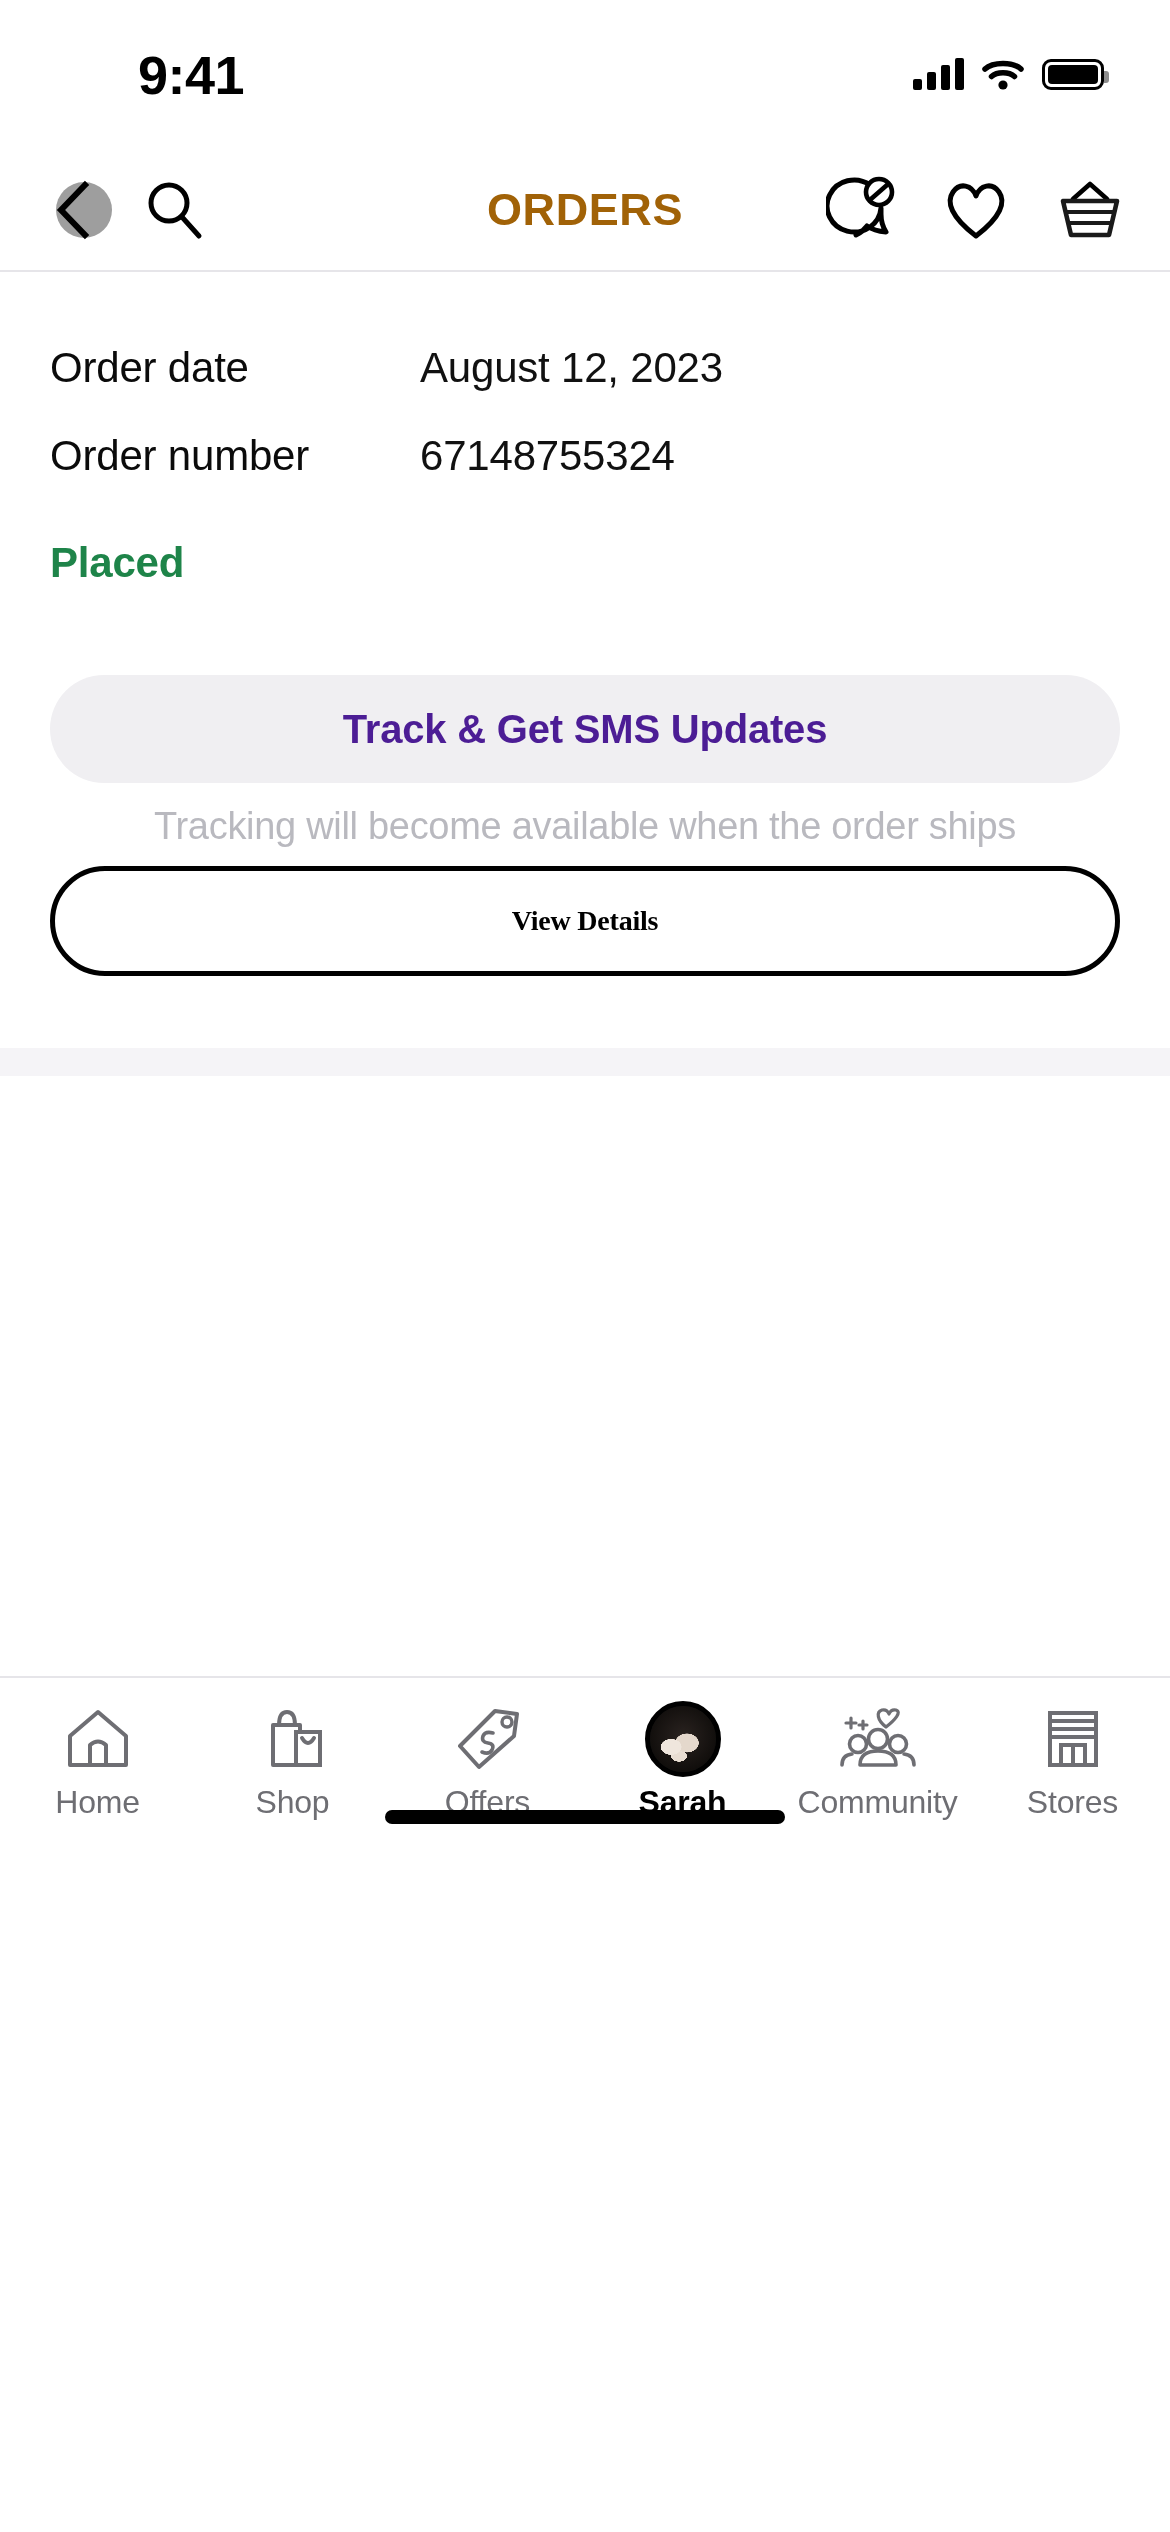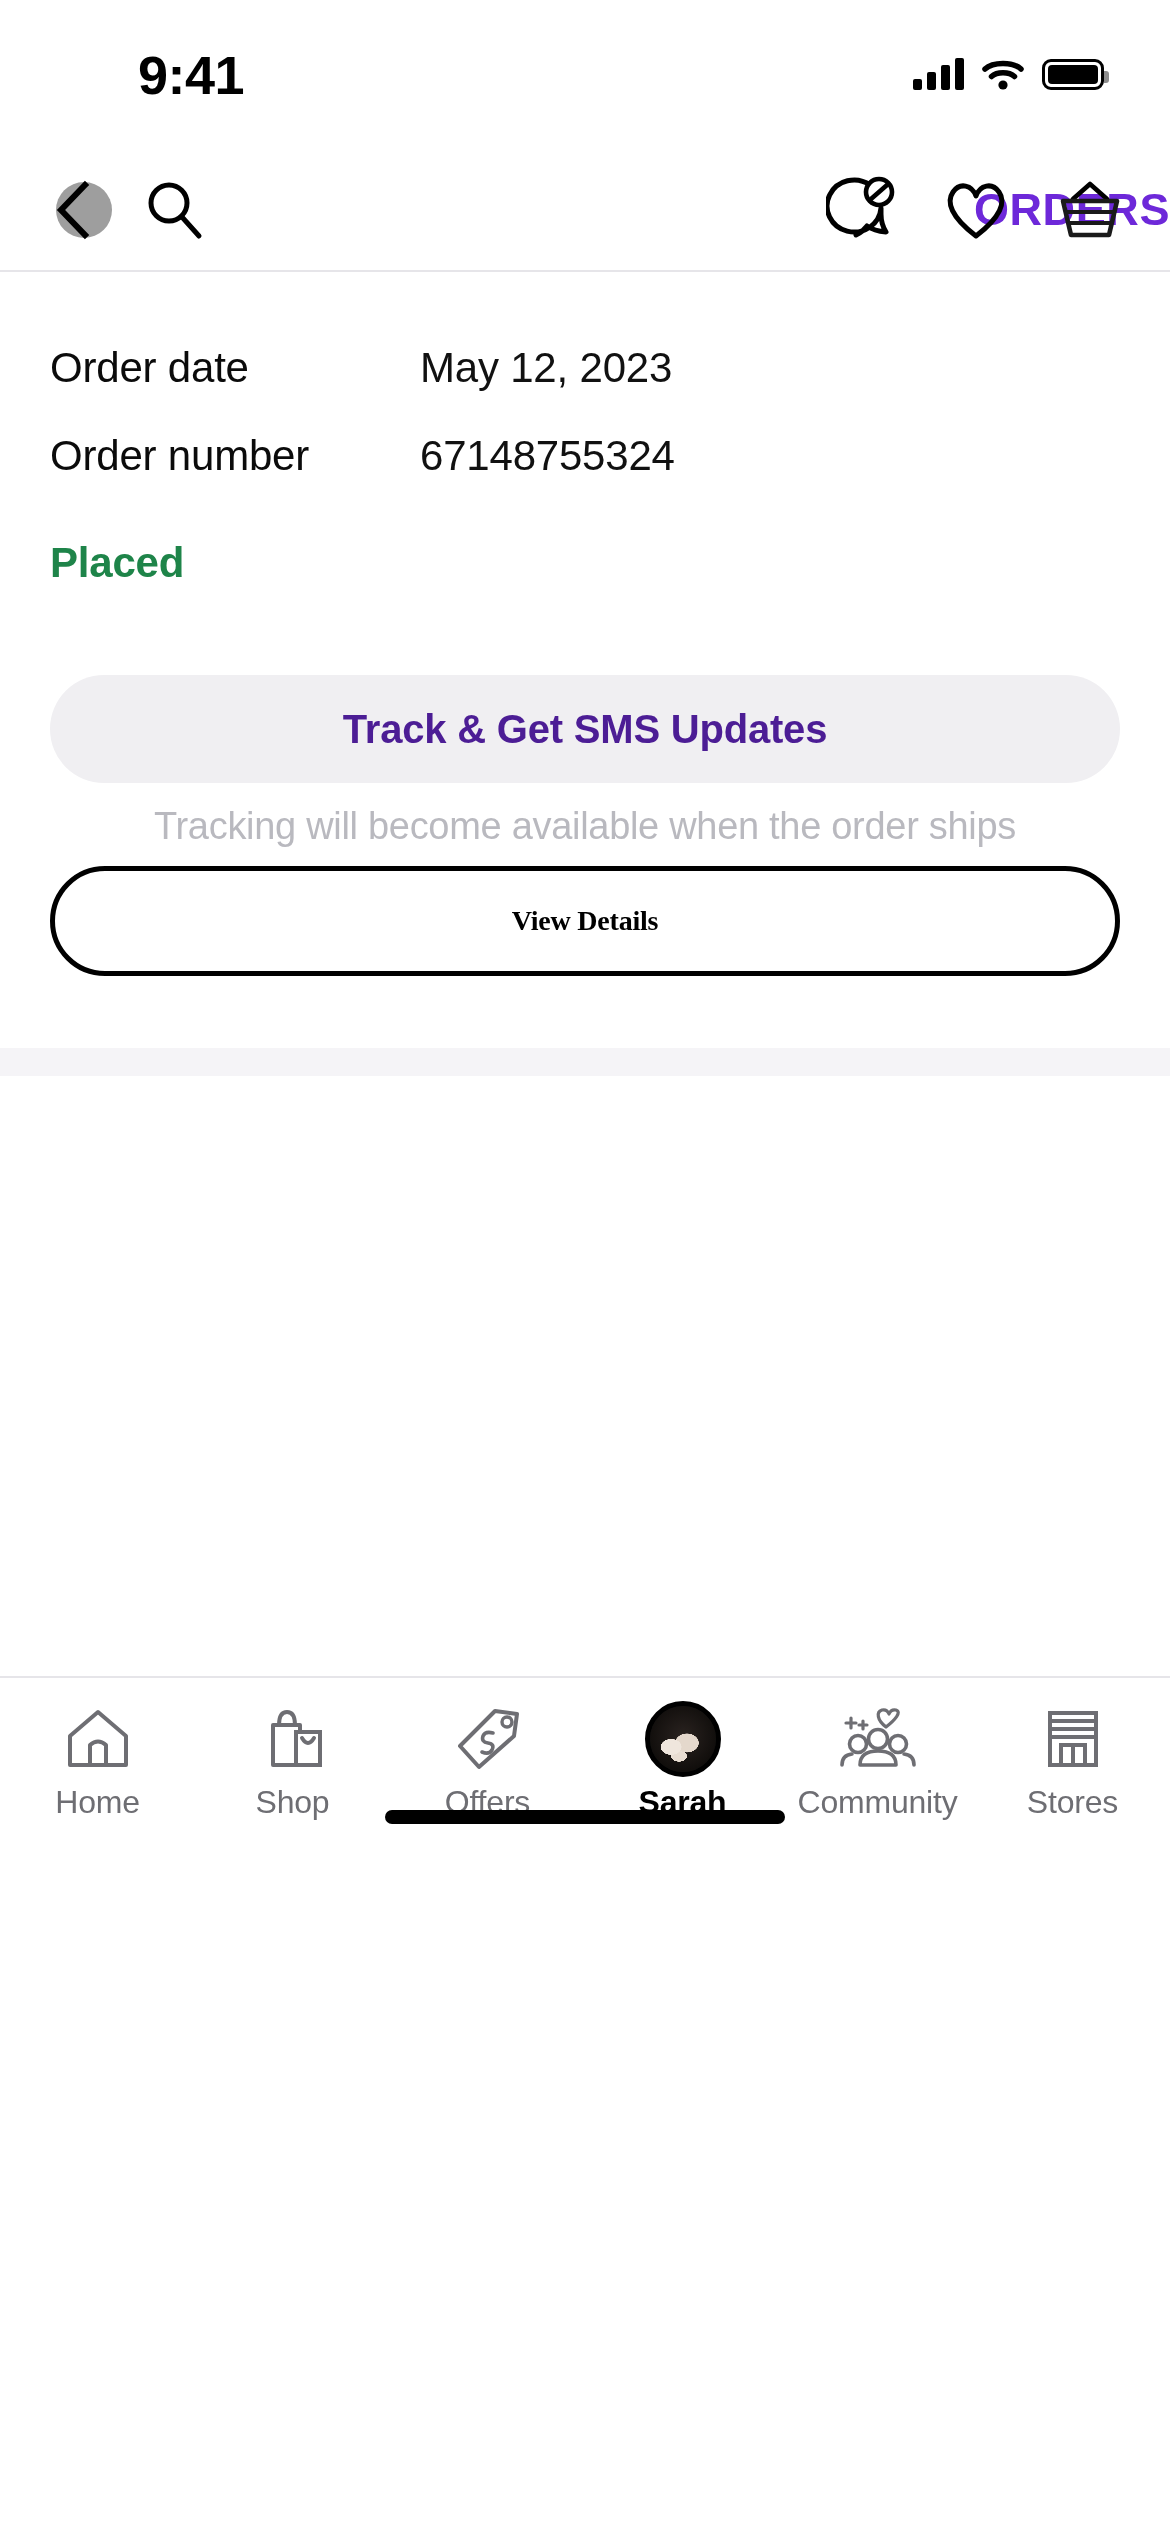--- a/index.html
+++ b/index.html
@@ -84,25 +84,25 @@
     position:absolute;
     left:28px; top:18px;
     width:56px; height:56px;
     background:#9e9e9e;
     border-radius:50%;
   }
   .back-btn svg, .search-btn svg { position:relative; z-index:2; }
   .nav-title {
     position:absolute;
     left:0; right:0;
-    text-align:right;
+    text-align:center;
     font-size:45px;
     font-weight:700;
     letter-spacing:0.6px;
-    color:#6d28d9;
+    color:#a16207;
     pointer-events:none;
   }
 
   
   .content { flex:1 1 auto; display:flex; flex-direction:column; background:#fff; }
   .order-block { padding:72px 50px 0 50px; }
   .info-row {
     display:flex; align-items:baseline;
     margin-bottom:40px;
   }
@@ -280,21 +280,21 @@
         </svg>
       </button>
     </div>
   </div>
 
   <div class="content">
 
     <div class="order-block">
       <div class="info-row">
         <div class="info-label">Order date</div>
-        <div class="info-value">May 12, 2023</div>
+        <div class="info-value">August 12, 2023</div>
       </div>
       <div class="info-row">
         <div class="info-label">Order number</div>
         <div class="info-value">67148755324</div>
       </div>
       <div class="info-row">
         <div class="info-value status" style="color: rgb(30, 132, 73); margin-top: 19px;">Placed</div>
       </div>
     </div>
 

